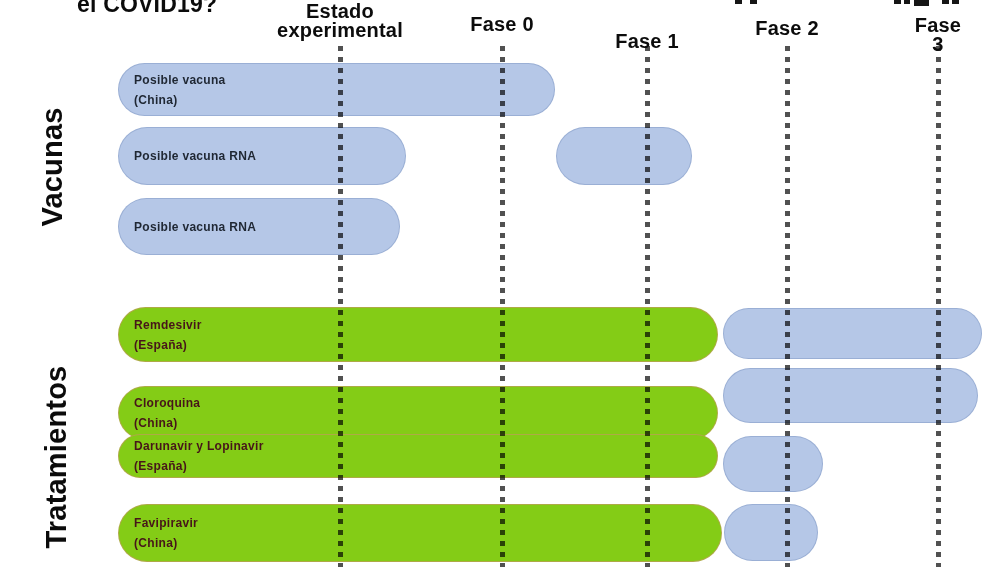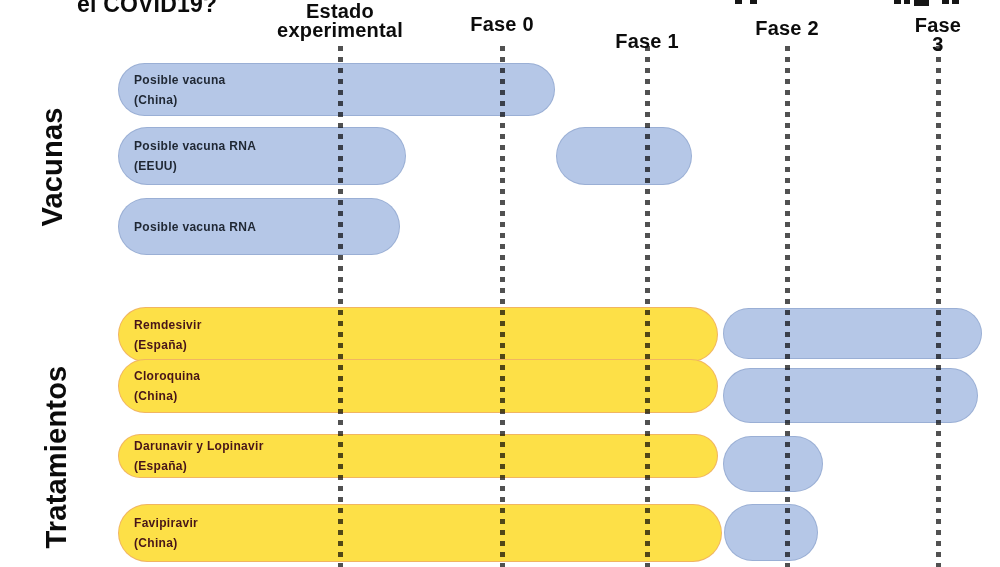--- a/index.html
+++ b/index.html
@@ -28,21 +28,21 @@
   .group-label{
     position:absolute;transform:rotate(-90deg);text-align:center;
     font-size:29px;font-weight:700;color:#0b0b0b;letter-spacing:.2px;z-index:2;
   }
   .pill{
     position:absolute;border-radius:999px;z-index:1;
     display:flex;flex-direction:column;justify-content:center;
     padding-left:15px;box-sizing:border-box;
   }
   .pill.blue{background:#b5c7e7;border:1px solid rgba(122,146,190,.45);}
-  .pill.red{background:#fde047;border:1px solid rgba(226,128,128,.45);}
+  .pill.red{background:#84cc16;border:1px solid rgba(226,128,128,.45);}
   .pill .l1,.pill .l2{
     font-size:12px;font-weight:700;line-height:20px;letter-spacing:.3px;white-space:nowrap;
   }
   .pill.blue .l1,.pill.blue .l2{color:#1f2733;}
   .pill.red .l1,.pill.red .l2{color:#471519;}
 </style>
 </head>
 <body>
 
 <div id="stage">
@@ -68,32 +68,31 @@
       <div class="col-header" style="left: 938px; top: 16px;">Fase 3</div>
       <div class="vline" style="left: 936px;"></div>
     </div>
   <div id="bars-layer">
       <div class="pill blue" style="left: 118px; top: 63px; width: 437px; height: 53px;">
         <span class="l1">Posible vacuna</span>
         <span class="l2">(China)</span>
       </div>
       <div class="pill blue" style="left: 118px; top: 127px; width: 288px; height: 58px;">
         <span class="l1">Posible vacuna RNA</span>
-        <span class="l2">(EEUU)</span>
       </div>
       <div class="pill blue" style="left: 556px; top: 127px; width: 136px; height: 58px;"></div>
       <div class="pill blue" style="left: 118px; top: 198px; width: 282px; height: 57px;">
         <span class="l1">Posible vacuna RNA</span>
       </div>
       <div class="pill red" style="left: 118px; top: 307px; width: 600px; height: 55px;">
         <span class="l1">Remdesivir</span>
         <span class="l2">(España)</span>
       </div>
       <div class="pill blue" style="left: 723px; top: 308px; width: 259px; height: 51px;"></div>
-      <div class="pill red" style="left: 118px; top: 359px; width: 600px; height: 54px;">
+      <div class="pill red" style="left: 118px; top: 386px; width: 600px; height: 54px;">
         <span class="l1">Cloroquina</span>
         <span class="l2">(China)</span>
       </div>
       <div class="pill blue" style="left: 723px; top: 368px; width: 255px; height: 55px;"></div>
       <div class="pill red" style="left: 118px; top: 434px; width: 600px; height: 44px;">
         <span class="l1">Darunavir y Lopinavir</span>
         <span class="l2">(España)</span>
       </div>
       <div class="pill blue" style="left: 723px; top: 436px; width: 100px; height: 56px;"></div>
       <div class="pill red" style="left: 118px; top: 504px; width: 604px; height: 58px;">

